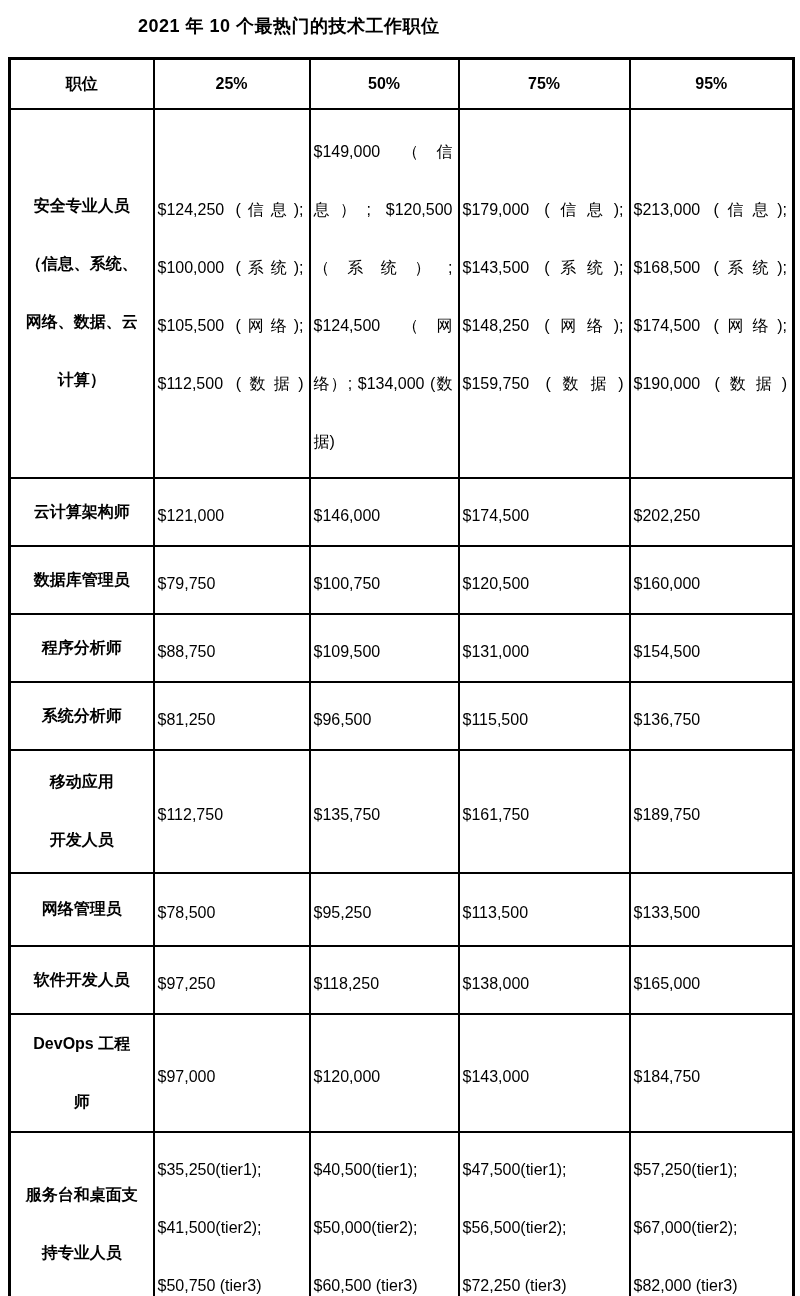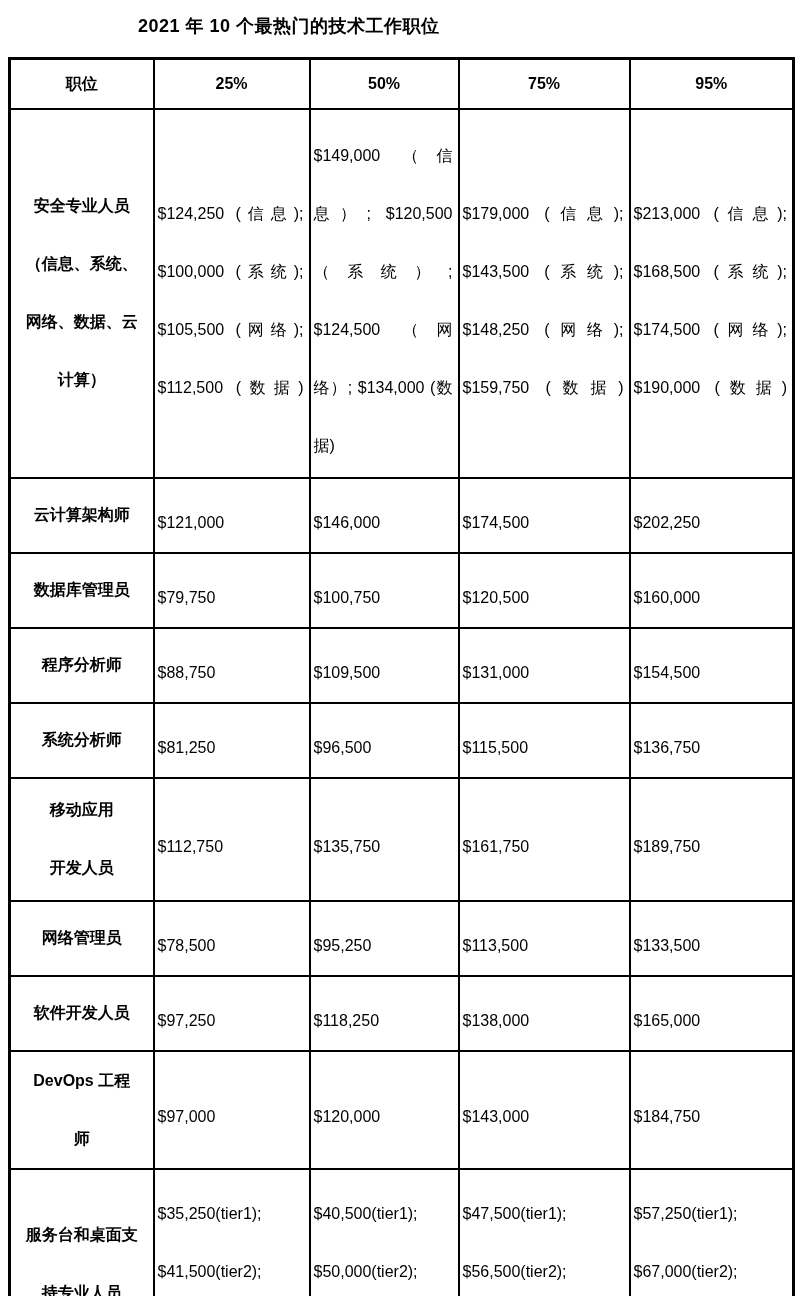--- a/index.html
+++ b/index.html
@@ -24,21 +24,21 @@
     font-size:16px;
     overflow:hidden;
   }
   thead tr{height:50px;}
   th{font-weight:bold;text-align:center;line-height:46px;padding:0;}
   td{line-height:58px;}
   td.job{
     font-weight:bold;text-align:center;
     white-space:pre-line;padding:0 2px;
   }
-  td.val{text-align:left;padding:15px 5px 0 3px;}
+  td.val{text-align:left;padding:8px 5px 0 3px;}
   td.jfull{text-align:justify;text-align-last:justify;margin-left:8px;}
   td.jpart{text-align:justify;}
   tr.r0{height:369px;}
   tr.r1{height:50px;}
   tr.r2{height:64px;}
   tr.r3{height:46px;}
   tr.r4{height:47px;}
   tr.r5{height:123px;}
   tr.r6{height:73px;}
   tr.r7{height:64px;}

